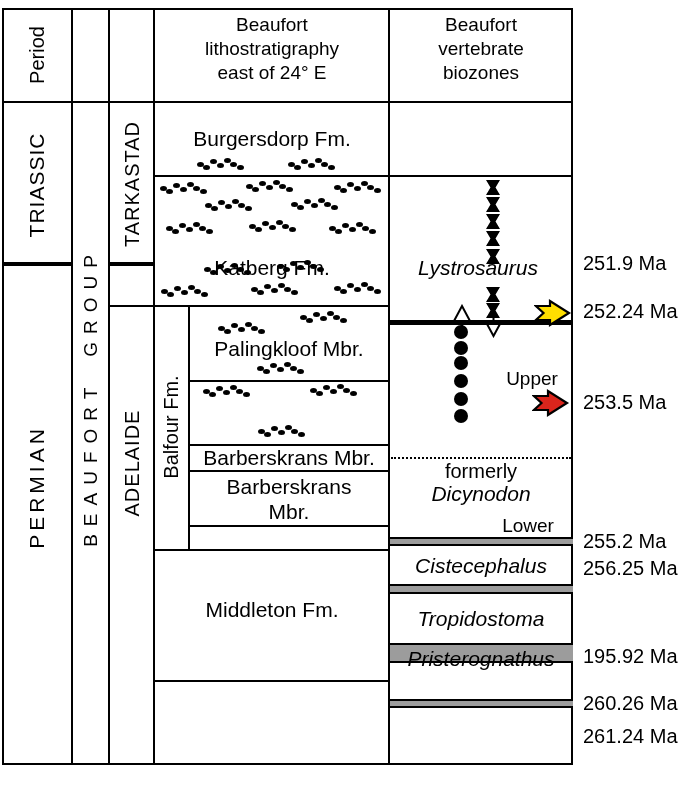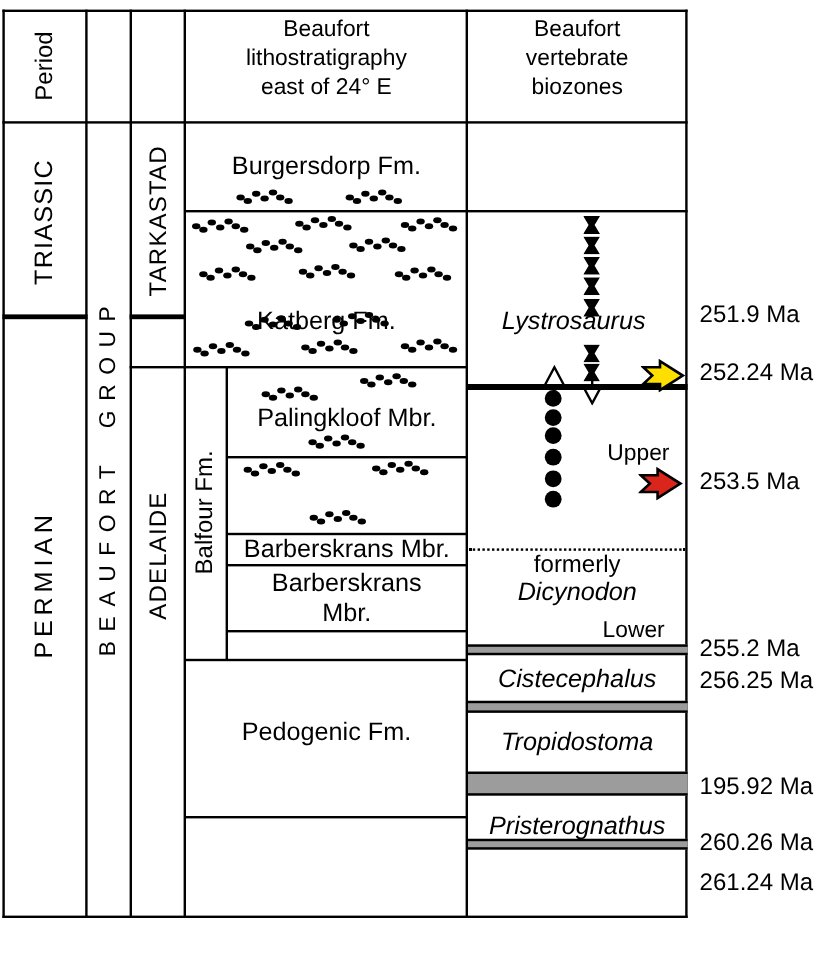--- a/index.html
+++ b/index.html
@@ -300,29 +300,29 @@
 east of 24° E</div>
     <div class="txt t19" style="left: 481px; top: 49px;">Beaufort
 vertebrate
 biozones</div>
     <div class="txt t21" style="left: 272px; top: 139px;">Burgersdorp Fm.</div>
     <div class="txt t21" style="left: 272px; top: 248px; margin-top: 20px;">Katberg Fm.</div>
     <div class="txt t21" style="left: 289px; top: 349px;">Palingkloof Mbr.</div>
     <div class="txt t21" style="left: 289px; top: 458px;">Barberskrans Mbr.</div>
     <div class="txt t21" style="left: 289px; top: 499px;">Barberskrans
 Mbr.</div>
-    <div class="txt t21" style="left: 272px; top: 610px;">Pedogenic Fm.</div>
+    <div class="txt t21" style="left: 272px; top: 610px;">Middleton Fm.</div>
     <div class="txt t21 it" style="left: 478px; top: 268px;">Lystrosaurus</div>
     <div class="txt t20" style="left: 481px; top: 471px;">formerly</div>
     <div class="txt t21 it" style="left: 481px; top: 494px;">Dicynodon</div>
     <div class="txt t18" style="left: 532px; top: 379px;">Upper</div>
     <div class="txt t18" style="left: 528px; top: 526px;">Lower</div>
     <div class="txt t21 it" style="left: 481px; top: 566px;">Cistecephalus</div>
     <div class="txt t21 it" style="left: 481px; top: 619px;">Tropidostoma</div>
-    <div class="txt t21 it" style="left: 481px; top: 689px;">Pristerognathus</div>
+    <div class="txt t21 it" style="left: 481px; top: 659px;">Pristerognathus</div>
     <div class="age" style="top: 263px;">251.9 Ma</div>
     <div class="age" style="top: 311px;">252.24 Ma</div>
     <div class="age" style="top: 402px;">253.5 Ma</div>
     <div class="age" style="top: 541px;">255.2 Ma</div>
     <div class="age" style="top: 568px;">256.25 Ma</div>
     <div class="age" style="top: 656px;">195.92 Ma</div>
     <div class="age" style="top: 703px;">260.26 Ma</div>
     <div class="age" style="top: 736px;">261.24 Ma</div>
   </div>
 

